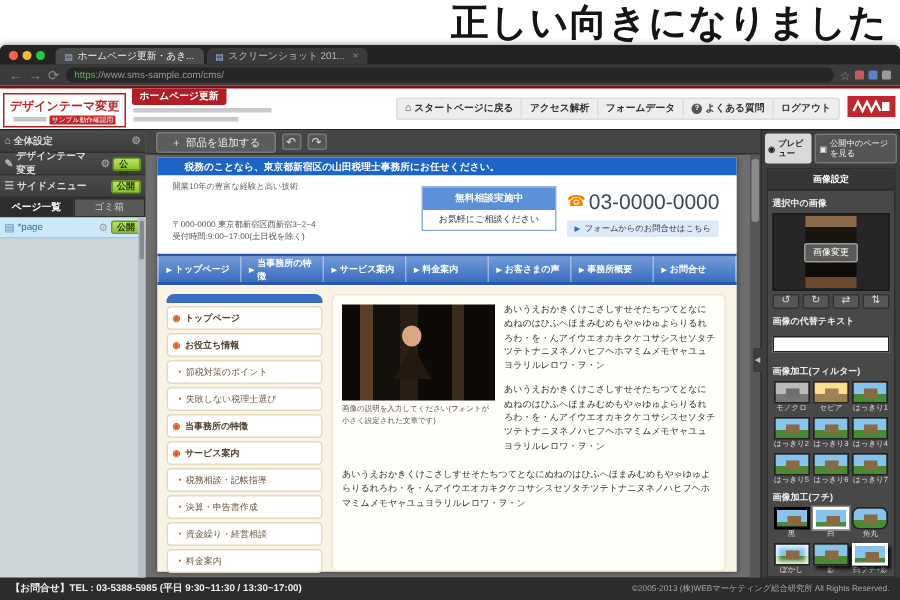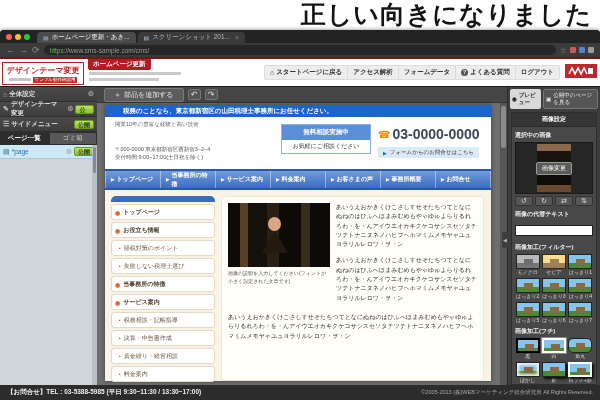--- a/index.html
+++ b/index.html
@@ -105,21 +105,21 @@
   .tagline { position:absolute; left:10px; top:4px; font-size:5.5px; color:#666; }
   .site-title { position:absolute; left:10px; top:11px; font-size:13px; font-weight:bold; color:#1e1e1e; }
   .addr { position:absolute; left:10px; top:29px; font-size:5.5px; color:#555; }
   .hours { position:absolute; left:10px; top:37px; font-size:5.5px; color:#555; }
   .consult { position:absolute; left:176px; top:7px; width:90px; border:1px solid #8ab0e8; }
   .consult-top { background:#5b8fd8; color:#fff; font-size:6.5px; font-weight:bold;
     text-align:center; padding:3px 0; }
   .consult-bot { background:#fff; color:#333; font-size:6px; text-align:center; padding:2px 0; }
   .phone-row { position:absolute; left:273px; top:9px; display:flex; align-items:center; gap:2px; }
   .phone-icn { color:#f08300; font-size:10px; }
-  .phone-num { font-size:14px; font-weight:bold; color:#3b4656; }
+  .phone-num { font-size:14px; font-weight:normal; color:#3b4656; }
   .form-link { position:absolute; left:273px; top:30px; background:#dce9f8;
     font-size:5.5px; color:#333; padding:2px 5px; display:flex; gap:3px; align-items:center; }
   .fl-a { color:#2a6dc8; font-size:5px; }
   .site-nav { height:21px; background:linear-gradient(#719cda,#3b6cc0); display:flex;
     border-top:2px solid #2a57a8; border-bottom:2px solid #2a57a8; }
   .nav-item { flex:1; display:flex; align-items:center; gap:2px; padding:0 5px;
     color:#fff; font-size:6px; font-weight:bold; border-left:1px solid rgba(255,255,255,.4); }
   .nav-item:last-child { border-right:1px solid rgba(255,255,255,.4); }
   .nav-a { font-size:4.5px; }
   .site-body { flex:1; display:flex; background:#f8f3e4; padding:6px 5px 0 6px; min-height:0; }

